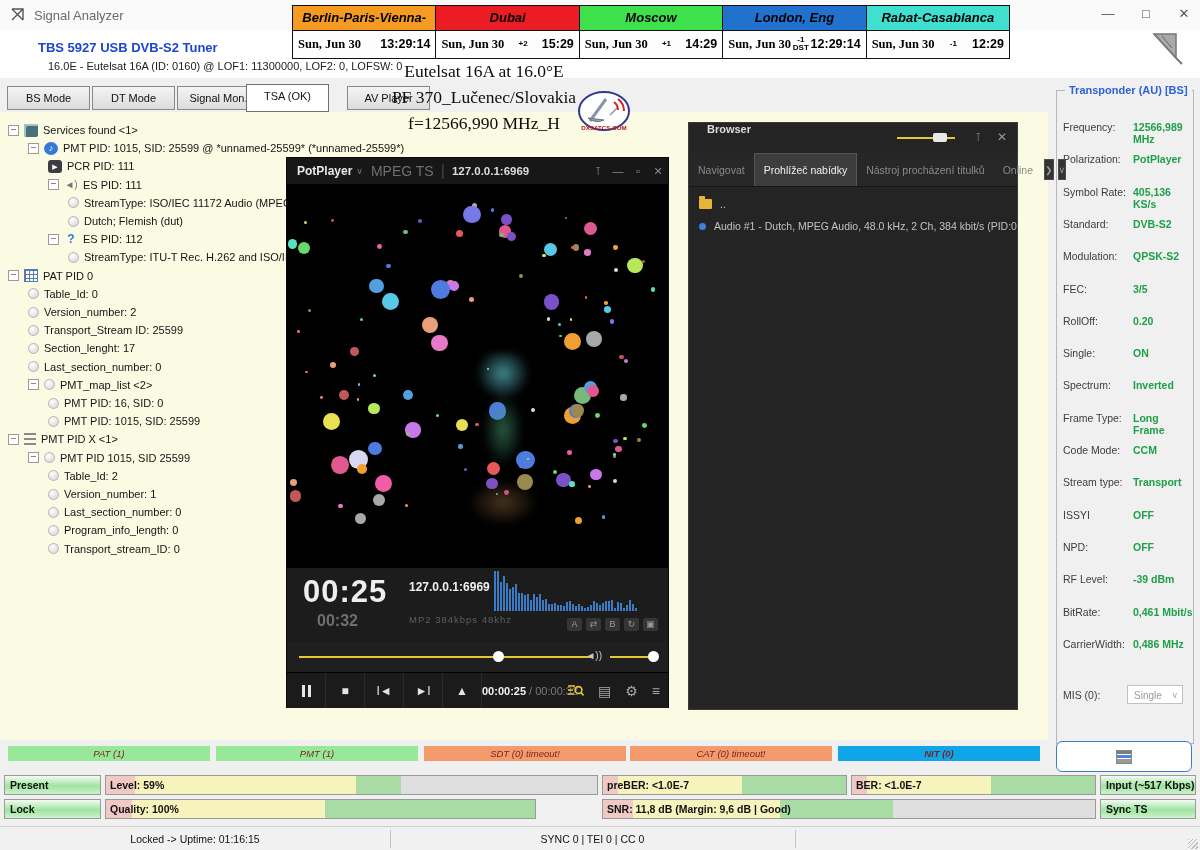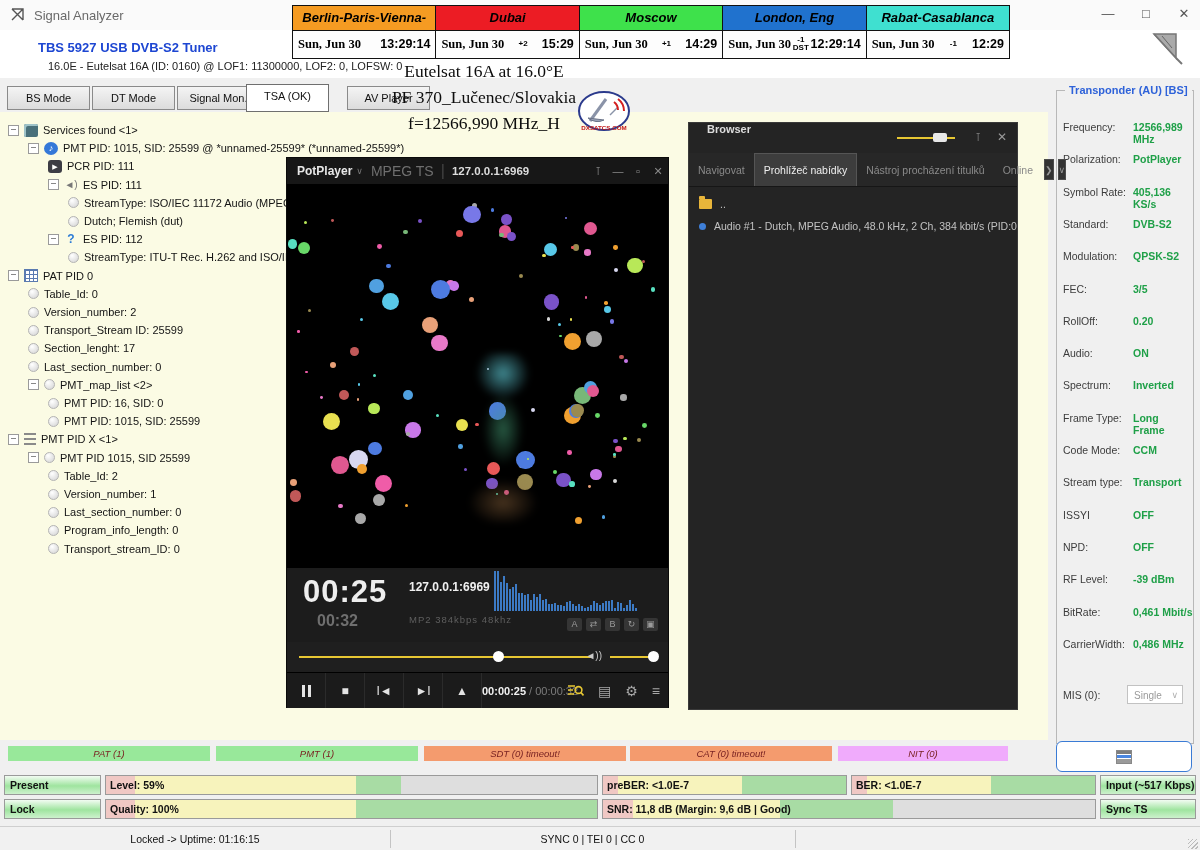--- a/index.html
+++ b/index.html
@@ -638,21 +638,21 @@
         </div>
         <div class="trr" style="top: 191.5px;">
           <span class="trl">FEC:</span>
           <span class="trv">3/5</span>
         </div>
         <div class="trr" style="top: 223.8px;">
           <span class="trl">RollOff:</span>
           <span class="trv">0.20</span>
         </div>
         <div class="trr" style="top: 256.1px;">
-          <span class="trl">Audio:</span>
+          <span class="trl">Single:</span>
           <span class="trv">ON</span>
         </div>
         <div class="trr" style="top: 288.4px;">
           <span class="trl">Spectrum:</span>
           <span class="trv">Inverted</span>
         </div>
         <div class="trr" style="top: 320.7px;">
           <span class="trl">Frame Type:</span>
           <span class="trv">Long Frame</span>
         </div>
@@ -715,21 +715,21 @@
   </div>
 <div class="abs meter" style="left:851px;top:775px;width:245px">
     <div class="mseg" style="left: 0%; width: 6%; background: rgb(240, 200, 196);"></div>
     <div class="mseg" style="left: 6%; width: 51%; background: rgb(247, 243, 188);"></div>
     <div class="mseg" style="left: 57%; width: 43%; background: rgb(168, 220, 164);"></div>
     <div class="mlabel">BER: &lt;1.0E-7</div>
   </div>
 <div class="abs gbox" style="left:1100px;top:775px;width:96px">Input (~517 Kbps)</div>
 
 <div class="abs gbox" style="left:4px;top:799px;width:97px">Lock</div>
-<div class="abs meter" style="left:105px;top:799px;width:493px">
+<div class="abs meter" style="left:105px;top:799px;width:431px">
     <div class="mseg" style="left: 0%; width: 6%; background: rgb(240, 200, 196);"></div>
     <div class="mseg" style="left: 6%; width: 45%; background: rgb(247, 243, 188);"></div>
     <div class="mseg" style="left: 51%; width: 49%; background: rgb(168, 220, 164);"></div>
     <div class="mlabel">Quality: 100%</div>
   </div>
 <div class="abs meter" style="left:602px;top:799px;width:494px">
     <div class="mseg" style="left: 0%; width: 6%; background: rgb(240, 200, 196);"></div>
     <div class="mseg" style="left: 6%; width: 30%; background: rgb(247, 243, 188);"></div>
     <div class="mseg" style="left: 36%; width: 23%; background: rgb(168, 220, 164);"></div>
     <div class="mlabel">SNR: 11,8 dB (Margin: 9,6 dB | Good)</div>
@@ -741,13 +741,13 @@
   <div class="stseg" style="left:390px;width:405px">SYNC 0 | TEI 0 | CC 0</div>
   <div class="stdiv" style="left:390px"></div>
   <div class="stdiv" style="left:795px"></div>
   <div id="grip"></div>
 </div>
 
 <div class="pidbar abs" style="left: 8px; width: 202px; background: rgb(152, 232, 154);">PAT (1)</div>
 <div class="pidbar abs" style="left: 216px; width: 202px; background: rgb(152, 232, 154);">PMT (1)</div>
 <div class="pidbar abs" style="left: 424px; width: 202px; background: rgb(244, 155, 110);">SDT (0) timeout!</div>
 <div class="pidbar abs" style="left: 630px; width: 202px; background: rgb(244, 155, 110);">CAT (0) timeout!</div>
-<div class="pidbar abs" style="left: 838px; width: 170px; background: #f0abfc;">NIT (0)</div>
+<div class="pidbar abs" style="left: 838px; width: 202px; background: #0ea5e9; font-weight: bold;">NIT (0)</div>
 
 </body></html>

